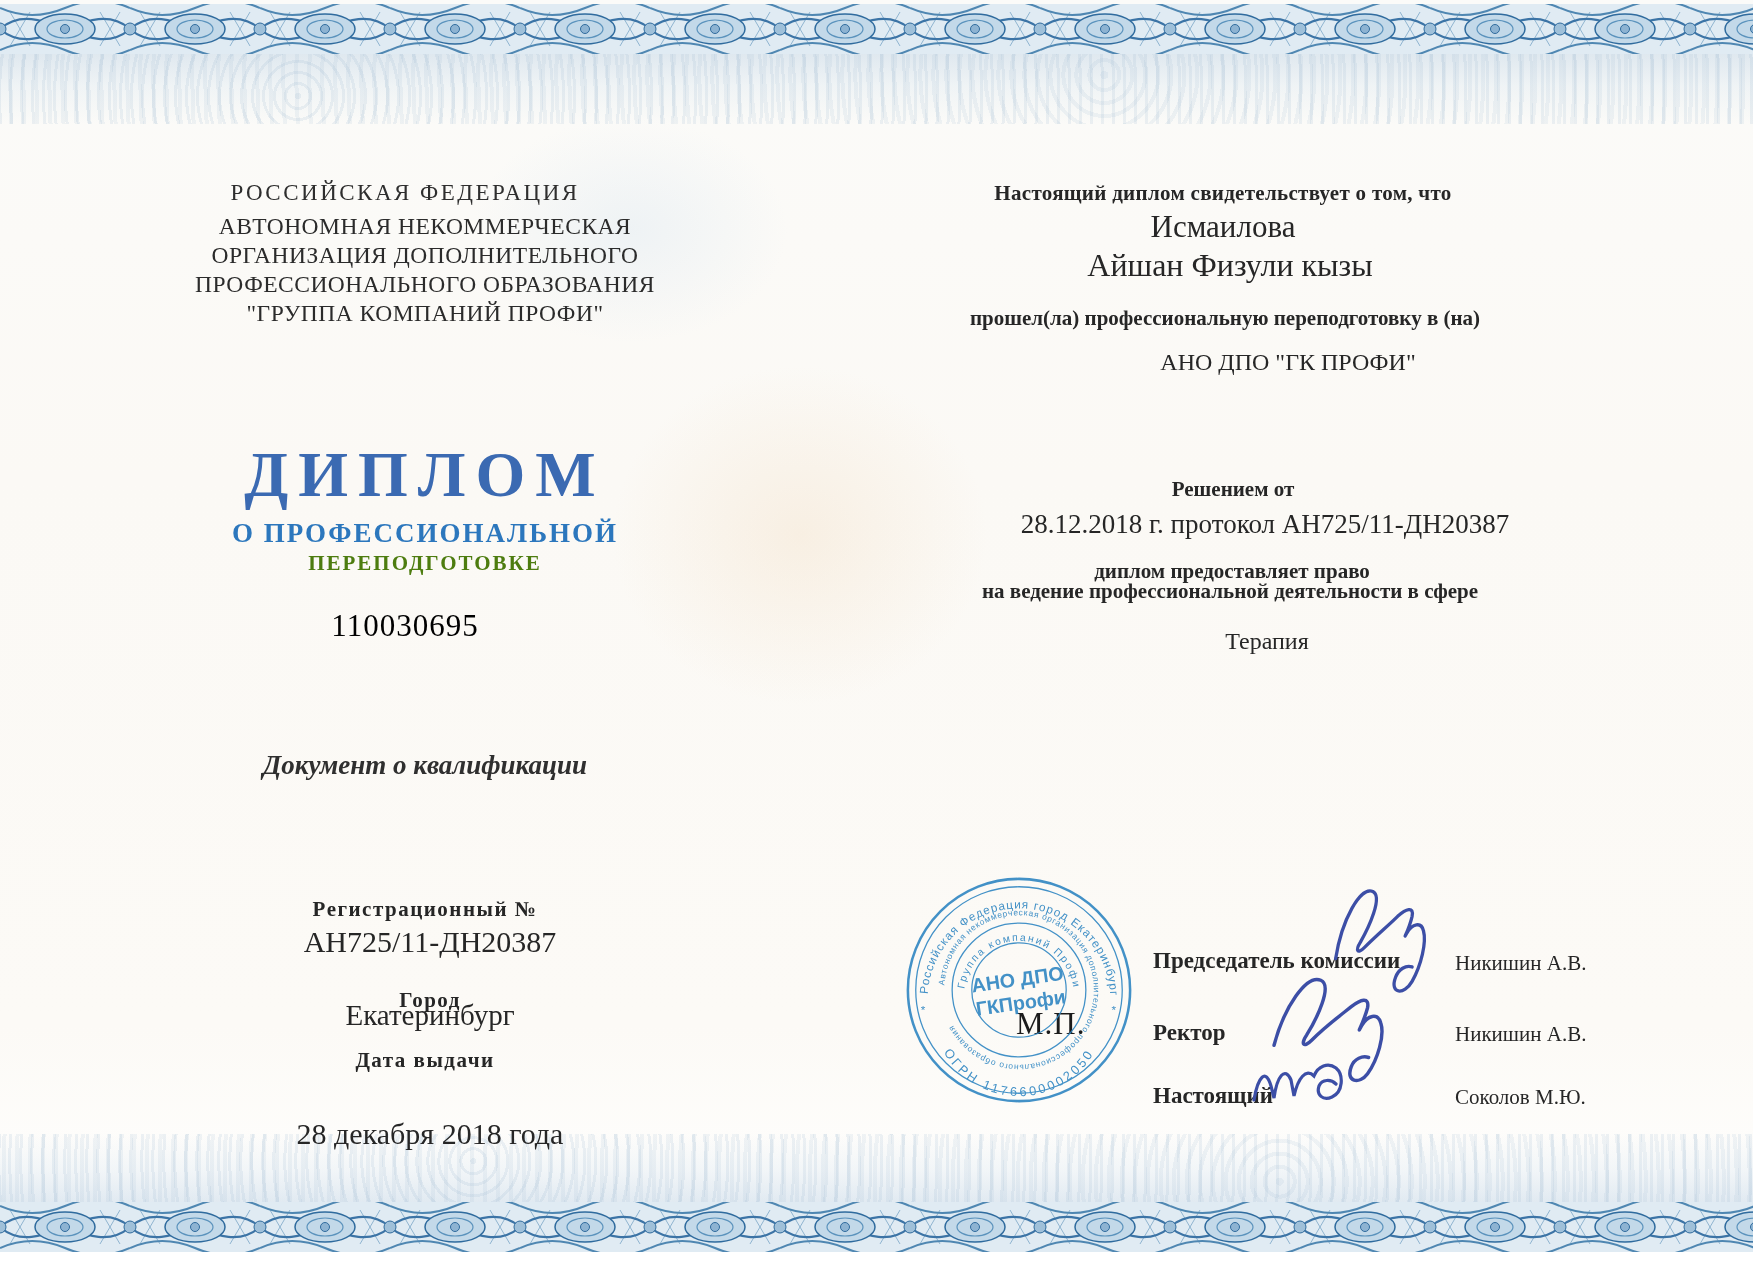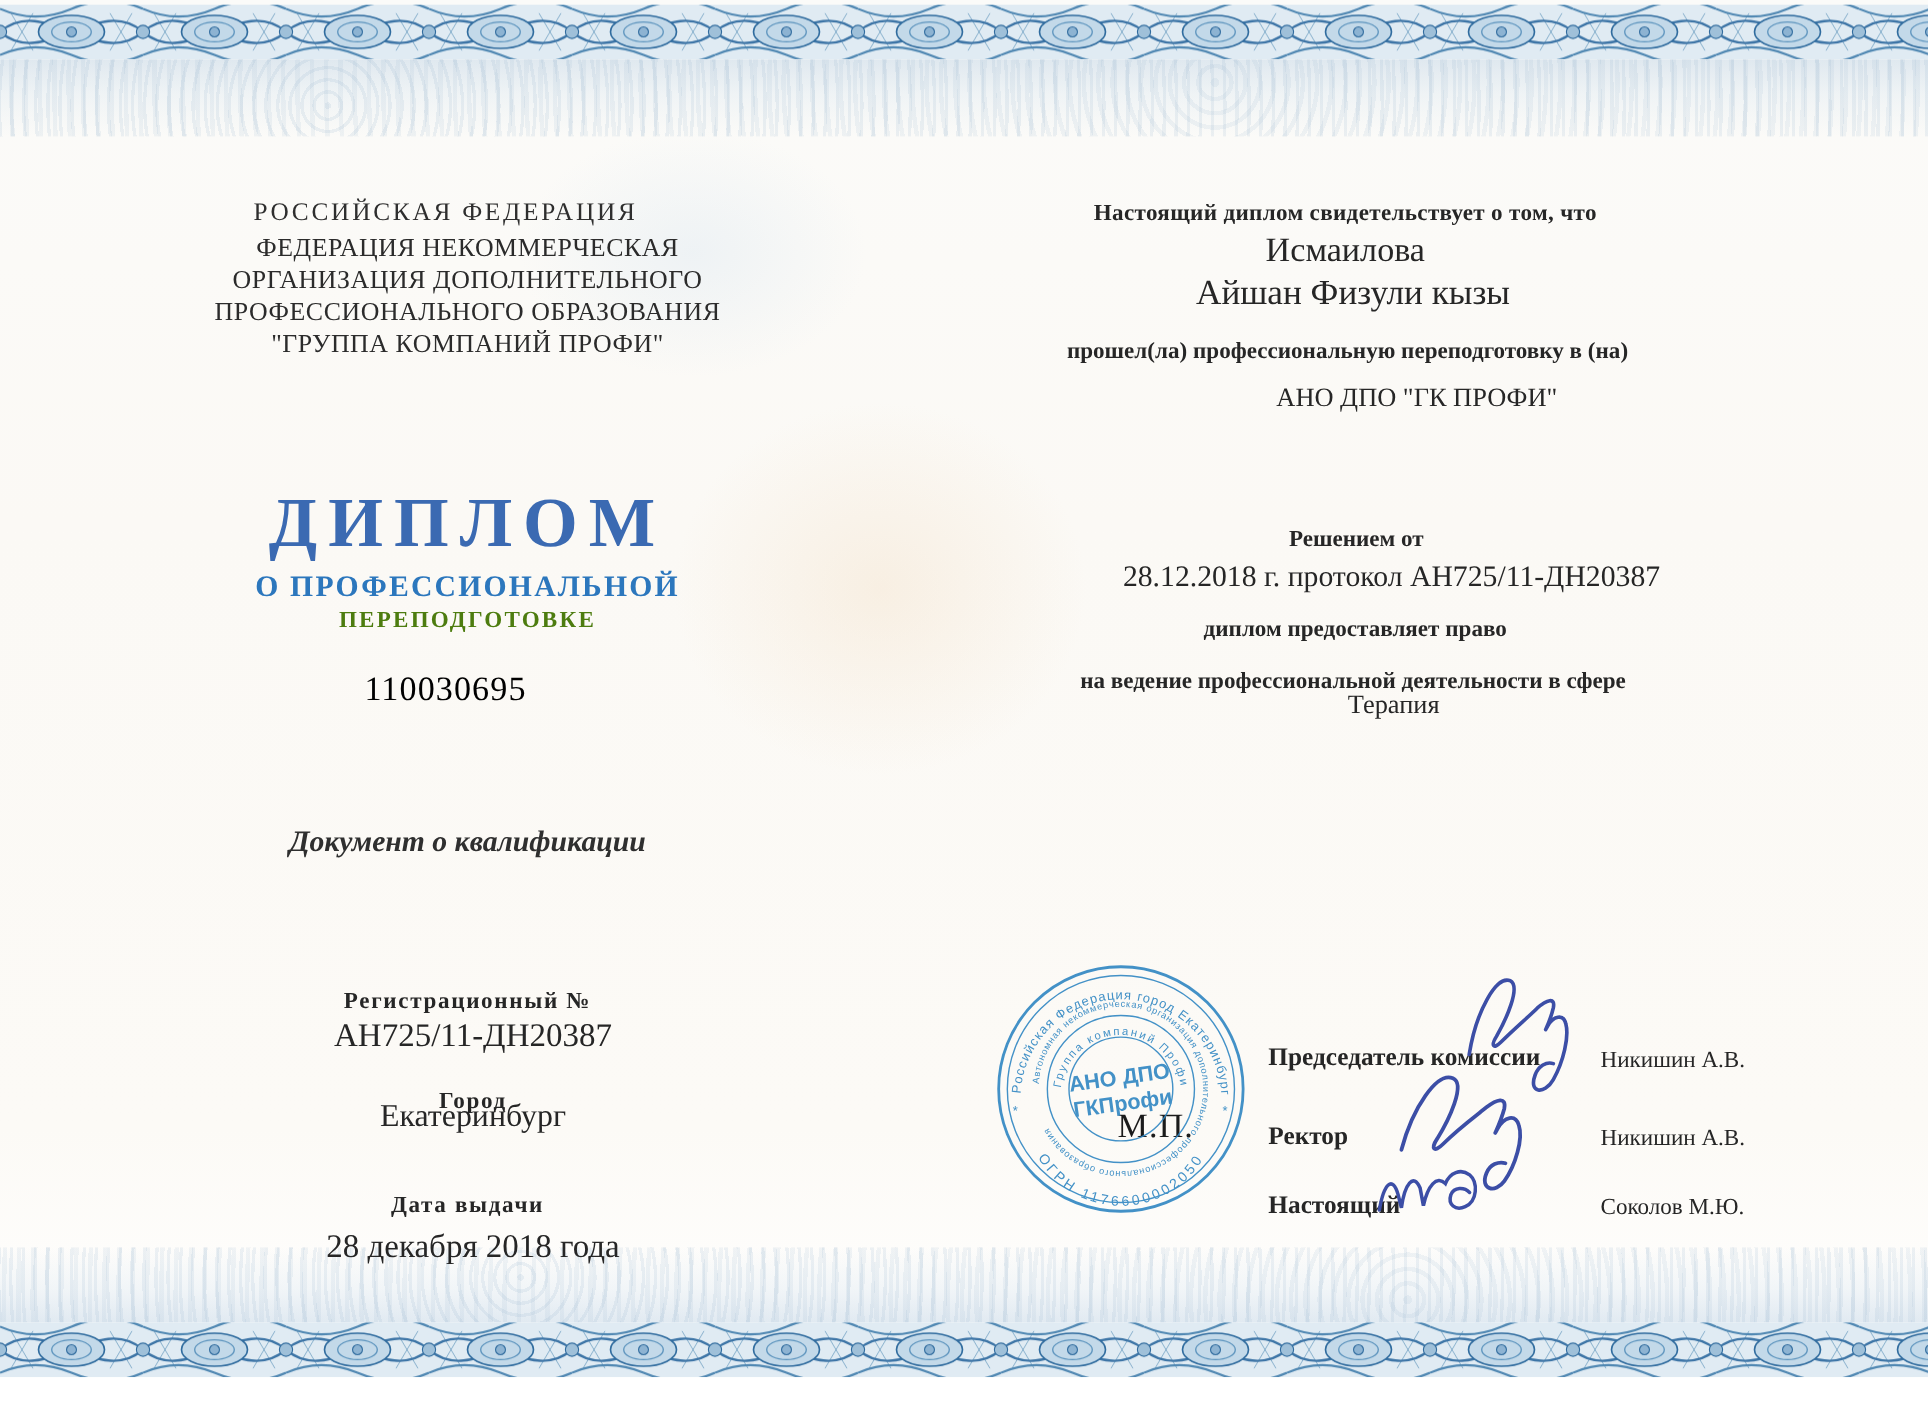--- a/index.html
+++ b/index.html
@@ -33,32 +33,32 @@
   .org{left:70px;top:212px;width:710px;font-size:23.5px;line-height:29px;letter-spacing:0.5px;color:#2b2b2b;}
   .title-main{left:70px;top:438px;width:710px;font-size:64px;font-weight:700;letter-spacing:10px;color:#3b6ab2;}
   .title-sub1{left:70px;top:518px;width:710px;font-size:27px;font-weight:700;letter-spacing:2px;color:#2c77bd;}
   .title-sub2{left:70px;top:551px;width:710px;font-size:21px;font-weight:700;letter-spacing:2px;color:#4d7c0f;}
   .blank-number{left:70px;top:608px;width:670px;font-size:31px;letter-spacing:1px;color:#000000;}
   .qual-note{left:70px;top:750px;width:710px;font-size:27px;font-style:italic;font-weight:600;color:#2f2f2f;}
   .reg-label{left:70px;top:897px;width:710px;font-size:21px;font-weight:700;letter-spacing:1.5px;}
   .reg-value{left:70px;top:925px;width:720px;font-size:30px;}
   .city-label{left:70px;top:973px;width:720px;font-size:21px;font-weight:700;letter-spacing:1.5px;margin-top:15px;}
   .city-value{left:70px;top:999px;width:720px;font-size:29px;}
-  .date-label{left:70px;top:1048px;width:710px;font-size:21px;font-weight:700;letter-spacing:1.5px;margin-top:35px;}
+  .date-label{left:70px;top:1048px;width:710px;font-size:21px;font-weight:700;letter-spacing:1.5px;}
   .date-value{left:70px;top:1077px;width:720px;font-size:30px;margin-top:40px;}
   
   .st-intro{left:868px;top:181px;width:710px;font-size:21px;font-weight:700;letter-spacing:0.3px;}
   .st-surname{left:868px;top:209px;width:710px;font-size:31px;}
   .st-name{left:875px;top:247px;width:710px;font-size:32px;}
   .st-completed{left:870px;top:306px;width:710px;font-size:21px;font-weight:700;}
   .st-institution{left:933px;top:349px;width:710px;font-size:24px;}
   .st-decision{left:878px;top:477px;width:710px;font-size:21px;font-weight:700;}
   .st-protocol{left:910px;top:509px;width:710px;font-size:27px;}
   .st-grants1{left:877px;top:559px;width:710px;font-size:21px;font-weight:700;}
-  .st-grants2{left:875px;top:606px;width:710px;font-size:21px;font-weight:700;}
+  .st-grants2{left:875px;top:579px;width:710px;font-size:21px;font-weight:700;}
   .st-field{left:912px;top:628px;width:710px;font-size:24px;}
   
   .sig-label{position:absolute;left:1153px;width:290px;font-size:23px;font-weight:600;white-space:nowrap;text-align:left;}
   .sig-name{position:absolute;left:1455px;width:220px;font-size:21px;white-space:nowrap;text-align:left;}
   .row1l{top:948px;} .row1n{top:951px;}
   .row2l{top:1020px;} .row2n{top:1022px;}
   .row3l{top:1083px;} .row3n{top:1085px;}
   .mp{position:absolute;left:1016px;top:1006px;font-size:31px;color:#1b1b1b;z-index:6;letter-spacing:1px;}
   .stamp{position:absolute;left:901px;top:872px;width:236px;height:236px;opacity:0.9;z-index:5;}
   .signature{position:absolute;z-index:6;}
@@ -113,21 +113,21 @@
     <rect width="1753" height="50" fill="url(#gpat2)"></rect>
   </svg>
 
   <div class="tex tex-top"></div>
   <div class="tex tex-bottom"></div>
 
   <div class="content">
 
     <div class="line country">РОССИЙСКАЯ ФЕДЕРАЦИЯ</div>
     <div class="line org">
-      <div>ФЕДЕРАЦИЯ НЕКОММЕРЧЕСКАЯ</div>
+      <div>АВТОНОМНАЯ НЕКОММЕРЧЕСКАЯ</div>
       <div>ОРГАНИЗАЦИЯ ДОПОЛНИТЕЛЬНОГО</div>
       <div>ПРОФЕССИОНАЛЬНОГО ОБРАЗОВАНИЯ</div>
       <div>"ГРУППА КОМПАНИЙ ПРОФИ"</div>
     </div>
 
     <div class="line title-main">ДИПЛОМ</div>
     <div class="line title-sub1">О ПРОФЕССИОНАЛЬНОЙ</div>
     <div class="line title-sub2">ПЕРЕПОДГОТОВКЕ</div>
     <div class="line blank-number">110030695</div>
     <div class="line qual-note">Документ о квалификации</div>

